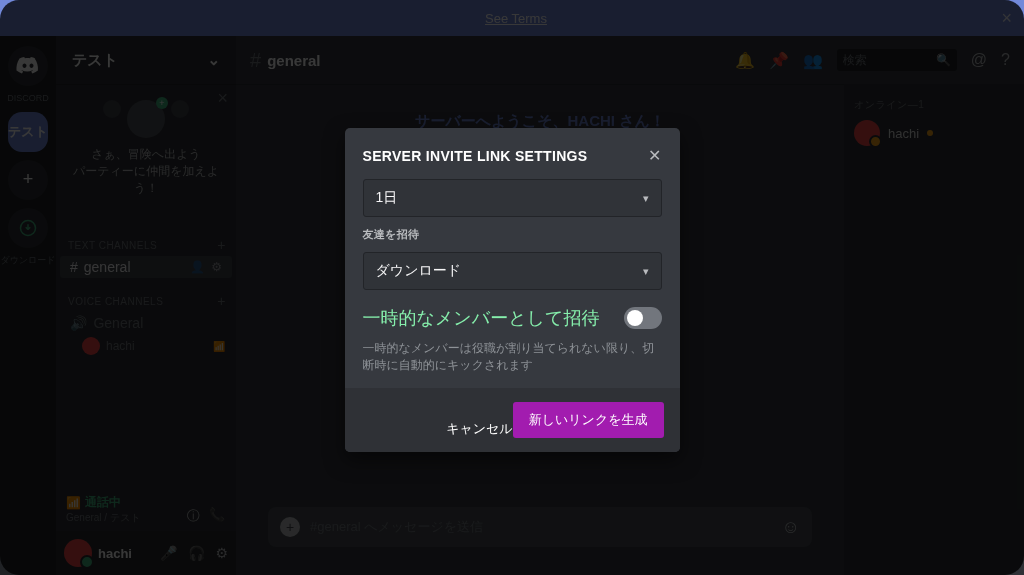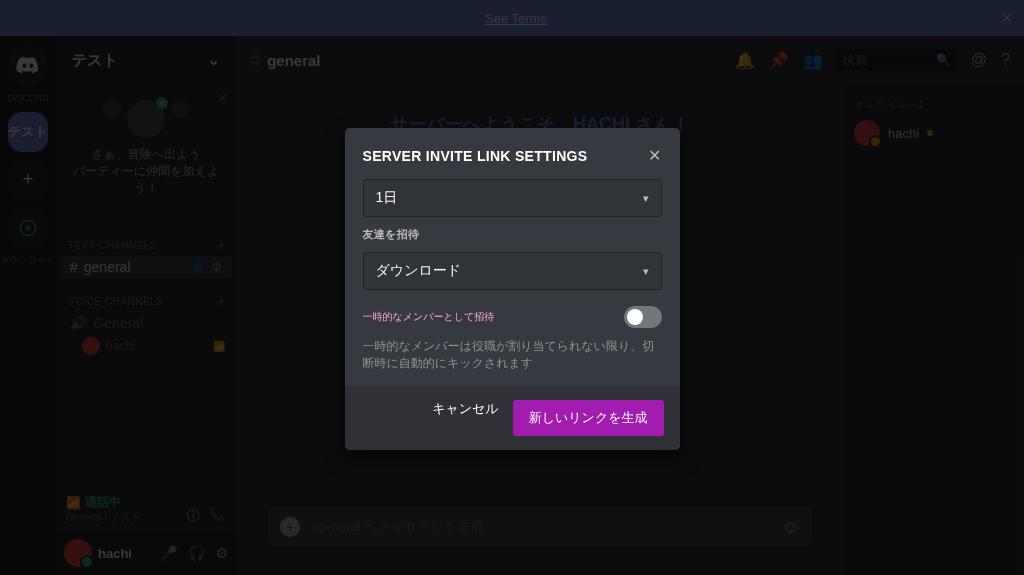--- a/index.html
+++ b/index.html
@@ -46,48 +46,48 @@
   .user-panel .name { font-size: 13px; font-weight: 600; color: #fff; }
   .user-panel .iconset { margin-left: auto; display: flex; gap: 10px; color: #b9bbbe; font-size: 14px; }
   .content { flex: 1; background: #36393f; display: flex; flex-direction: column; }
   .chat-header { height: 48px; padding: 0 14px; display: flex; align-items: center; box-shadow: 0 1px 0 rgba(0,0,0,.2); }
   .chat-header .hash { color: #72767d; font-size: 20px; margin-right: 6px; }
   .chat-header .title { color: #fff; font-weight: 600; font-size: 15px; }
   .chat-header .tools { margin-left: auto; display: flex; align-items: center; gap: 14px; color: #b9bbbe; }
   .chat-header .search { background: #202225; border-radius: 3px; width: 120px; height: 22px; display: flex; align-items: center; padding: 0 6px; font-size: 12px; color: #72767d; }
   .chat-body { display: flex; flex: 1; }
   .messages { flex: 1; padding: 20px; position: relative; }
-  .welcome { text-align: center; color: #7289da; font-size: 18px; font-weight: 600; margin-top: 8px; }
+  .welcome { text-align: center; color: #7289da; font-size: 15px; font-weight: 600; margin-top: 8px; }
   .welcome-glyph { width: 30px; height: 30px; margin: 16px auto 0; opacity: .3; }
   .members { width: 180px; background: #2f3136; padding: 14px 10px; }
   .members .role { font-size: 10px; letter-spacing: .5px; color: #72767d; text-transform: uppercase; margin-bottom: 6px; }
   .member-row { display: flex; align-items: center; gap: 8px; font-size: 13px; color: #dcddde; padding: 2px 0; }
   .member-row .avatar { width: 26px; height: 26px; border-radius: 50%; background: #f04747; position: relative; }
   .member-row .avatar::after { content: ""; position: absolute; right: -2px; bottom: -2px; width: 9px; height: 9px; border-radius: 50%; background: #faa61a; border: 2px solid #2f3136; }
   .member-row .st { width: 6px; height: 6px; border-radius: 50%; background: #faa61a; }
   .composer { margin: 0 16px 18px 16px; background: #484c52; border-radius: 8px; height: 40px; display: flex; align-items: center; padding: 0 12px; gap: 10px; }
   .composer .plus { width: 20px; height: 20px; border-radius: 50%; background: #b9bbbe; color: #484c52; display: flex; align-items: center; justify-content: center; font-size: 14px; cursor: pointer; }
   .composer .input { flex: 1; color: #72767d; font-size: 13px; }
   .composer .emoji { color: #b9bbbe; font-size: 18px; cursor: pointer; }
 
-  .overlay { position: absolute; inset: 0; background: rgba(0,0,0,.78); display: flex; align-items: flex-start; justify-content: center; padding-top: 128px; }
+  .overlay { position: absolute; inset: 0; background: rgba(0,0,0,.78); display: flex; align-items: flex-start; justify-content: center; padding-top: 128px; border-radius: 19px; }
   .modal { width: 335px; background: #36393f; border-radius: 5px; box-shadow: 0 8px 20px rgba(0,0,0,.5); display: flex; flex-direction: column; }
   .modal-head { padding: 18px 18px 10px 18px; display: flex; align-items: center; }
   .modal-title { color: #fff; font-size: 14px; font-weight: 700; letter-spacing: .3px; text-transform: uppercase; }
   .modal-close { margin-left: auto; color: #b9bbbe; font-size: 16px; cursor: pointer; }
   .modal-body { padding: 4px 18px 14px 18px; display: flex; flex-direction: column; gap: 10px; }
   .m-label { font-size: 11px; font-weight: 700; color: #b9bbbe; letter-spacing: .3px; }
   .m-select { background: #303338; border: 1px solid #222428; border-radius: 3px; height: 38px; display: flex; align-items: center; padding: 0 12px; color: #f6f6f7; font-size: 14px; cursor: pointer; }
   .m-select .chev { margin-left: auto; color: #b9bbbe; font-size: 11px; }
   .m-switch-row { display: flex; align-items: center; margin-top: 6px; }
-  .m-switch-row .lab { color: #f9a8d4; font-size: 10px; font-weight: 500; }
+  .m-switch-row .lab { color: #86efac; font-size: 18px; font-weight: 500; }
   .switch { margin-left: auto; width: 38px; height: 22px; background: #72767d; border-radius: 11px; position: relative; cursor: pointer; }
   .switch::after { content: ""; position: absolute; left: 3px; top: 3px; width: 16px; height: 16px; background: #fff; border-radius: 50%; }
   .m-desc { font-size: 12px; color: #8e9297; line-height: 1.4; }
-  .modal-foot { background: #2f3136; padding: 14px 16px; display: flex; justify-content: flex-end; align-items: flex-start; gap: 14px; border-radius: 0 0 5px 5px; }
+  .modal-foot { background: #2f3136; padding: 14px 16px; display: flex; justify-content: flex-end; align-items: flex-end; border-radius: 0 0 5px 5px; }
   .btn-ghost { background: none; border: none; color: #fff; font-size: 13px; cursor: pointer; }
   .btn-primary { background: #a21caf; border: none; color: #fff; font-size: 13px; padding: 9px 16px; border-radius: 3px; cursor: pointer; font-weight: 500; }
   .iconbtn { cursor: pointer; }
 </style>
 </head>
 <body>
 
 <div class="app">
 
   <div class="notice-bar">

